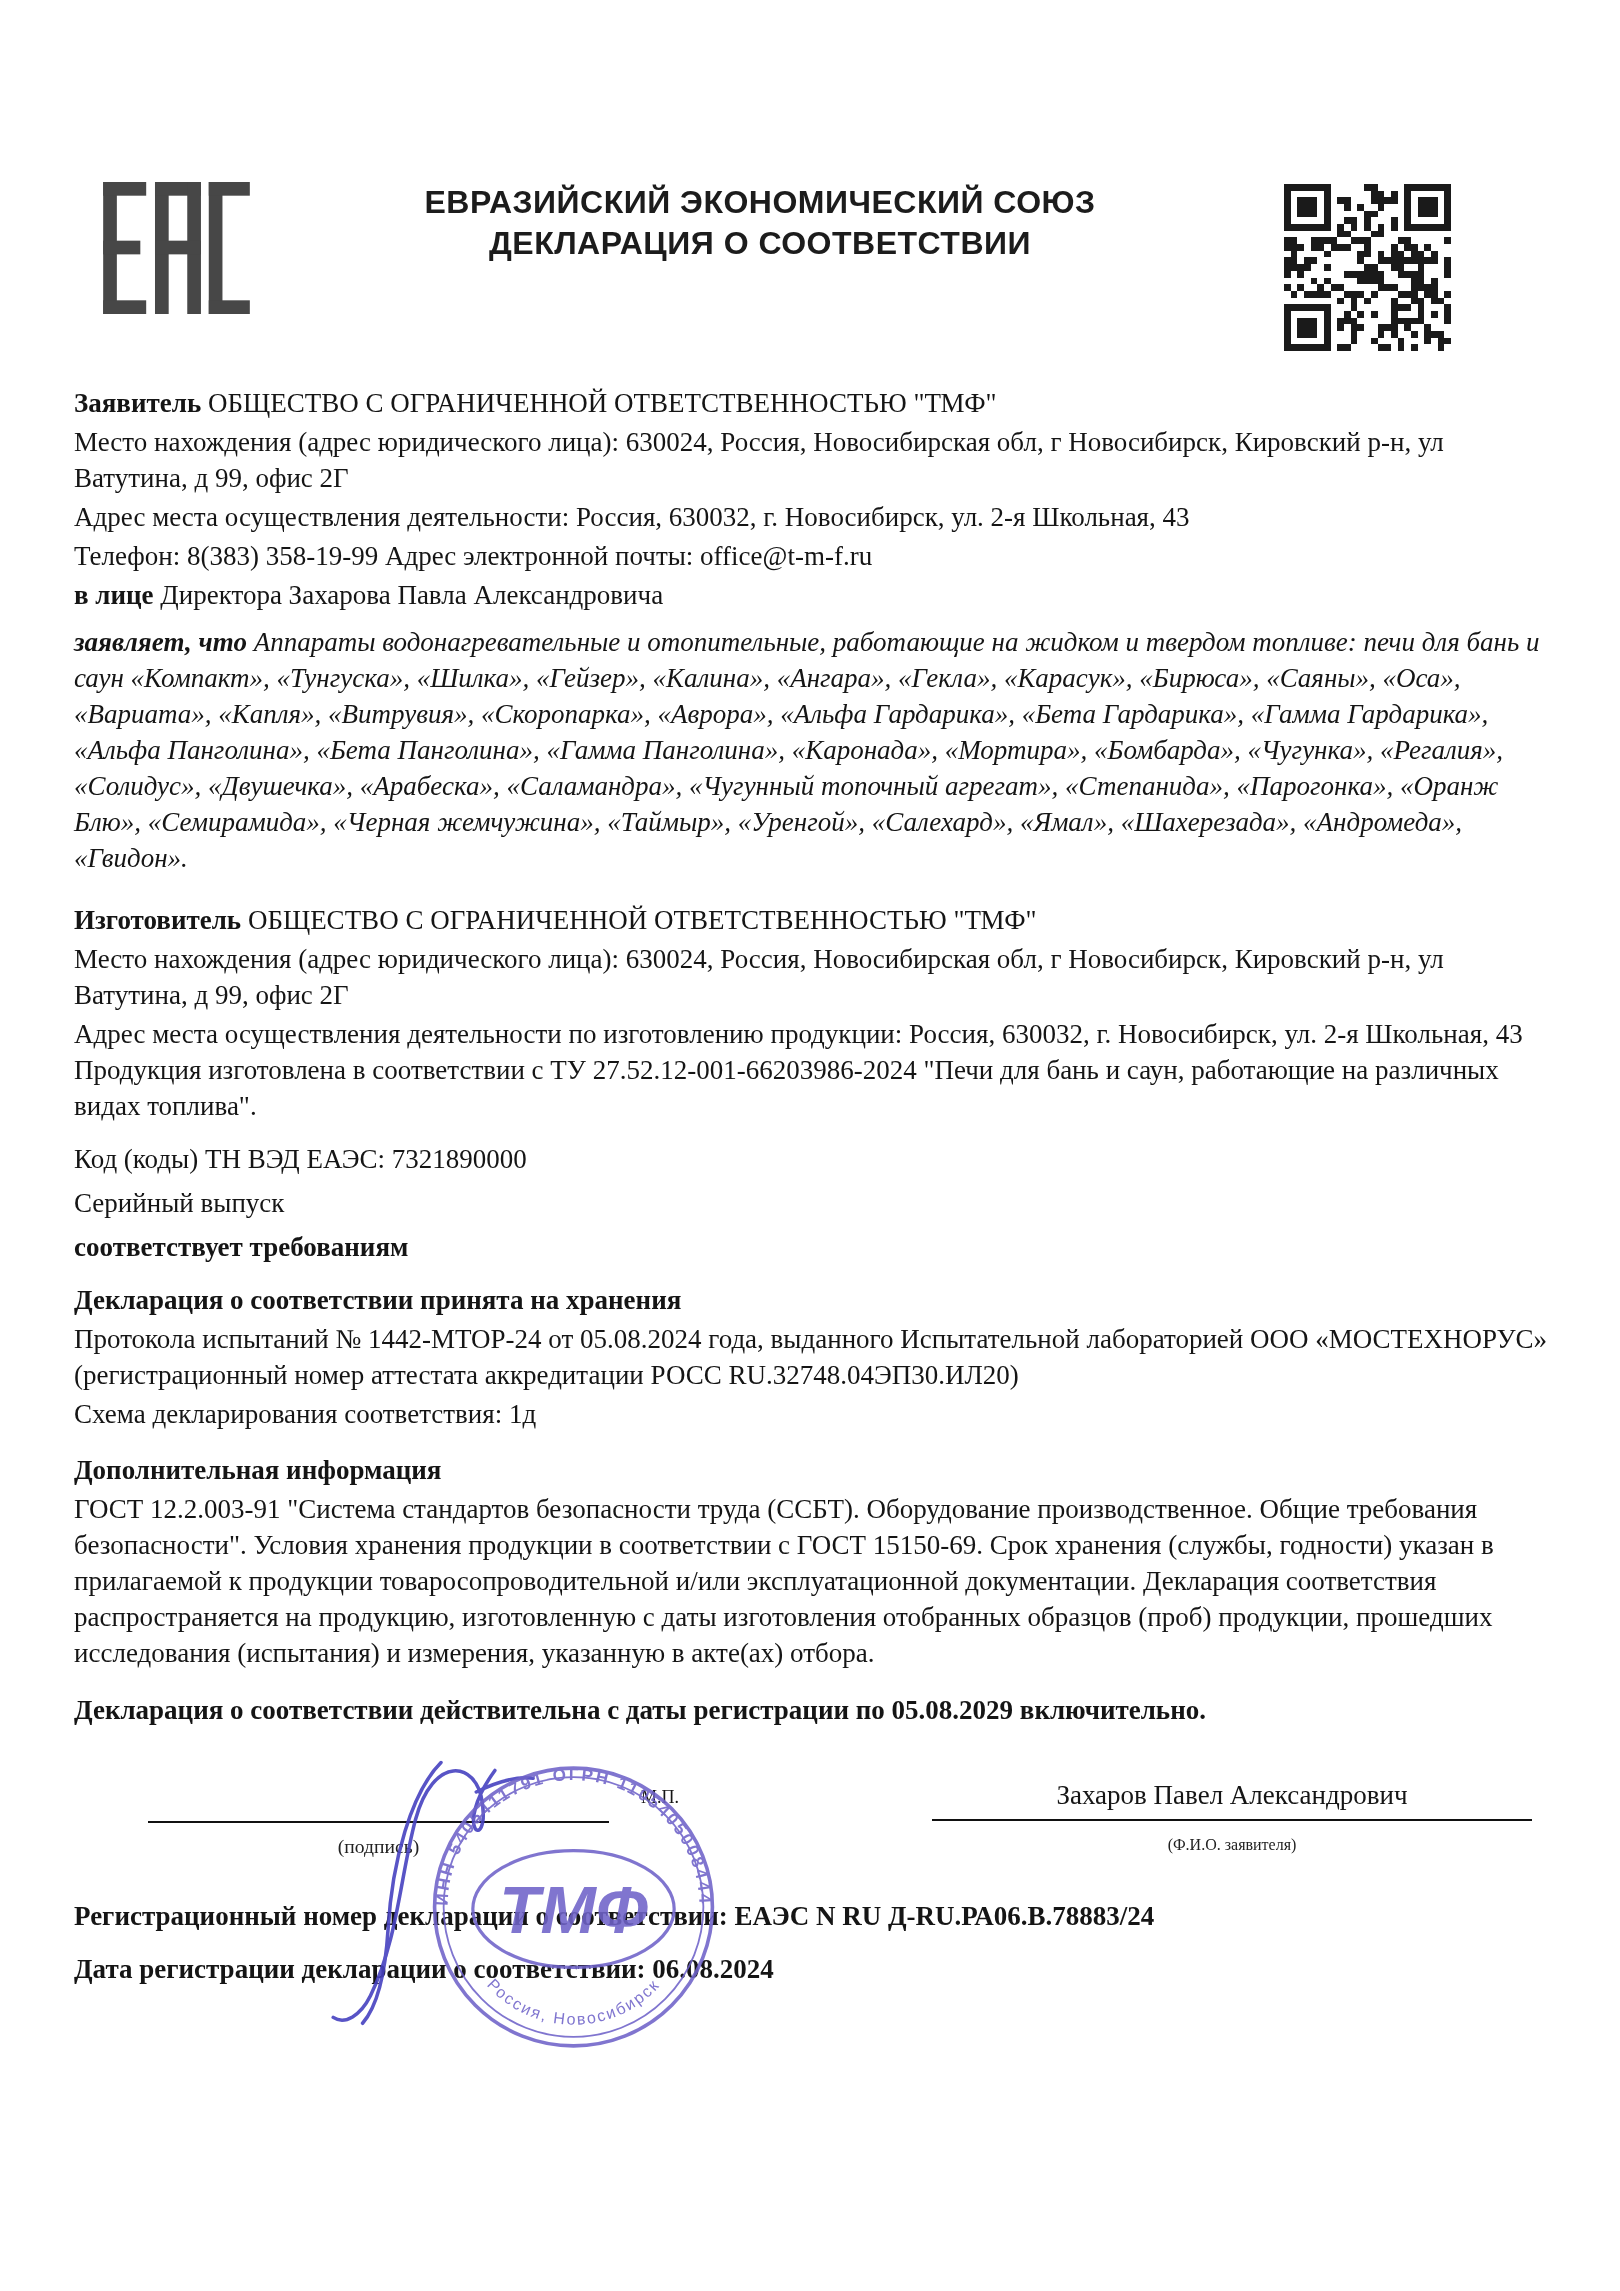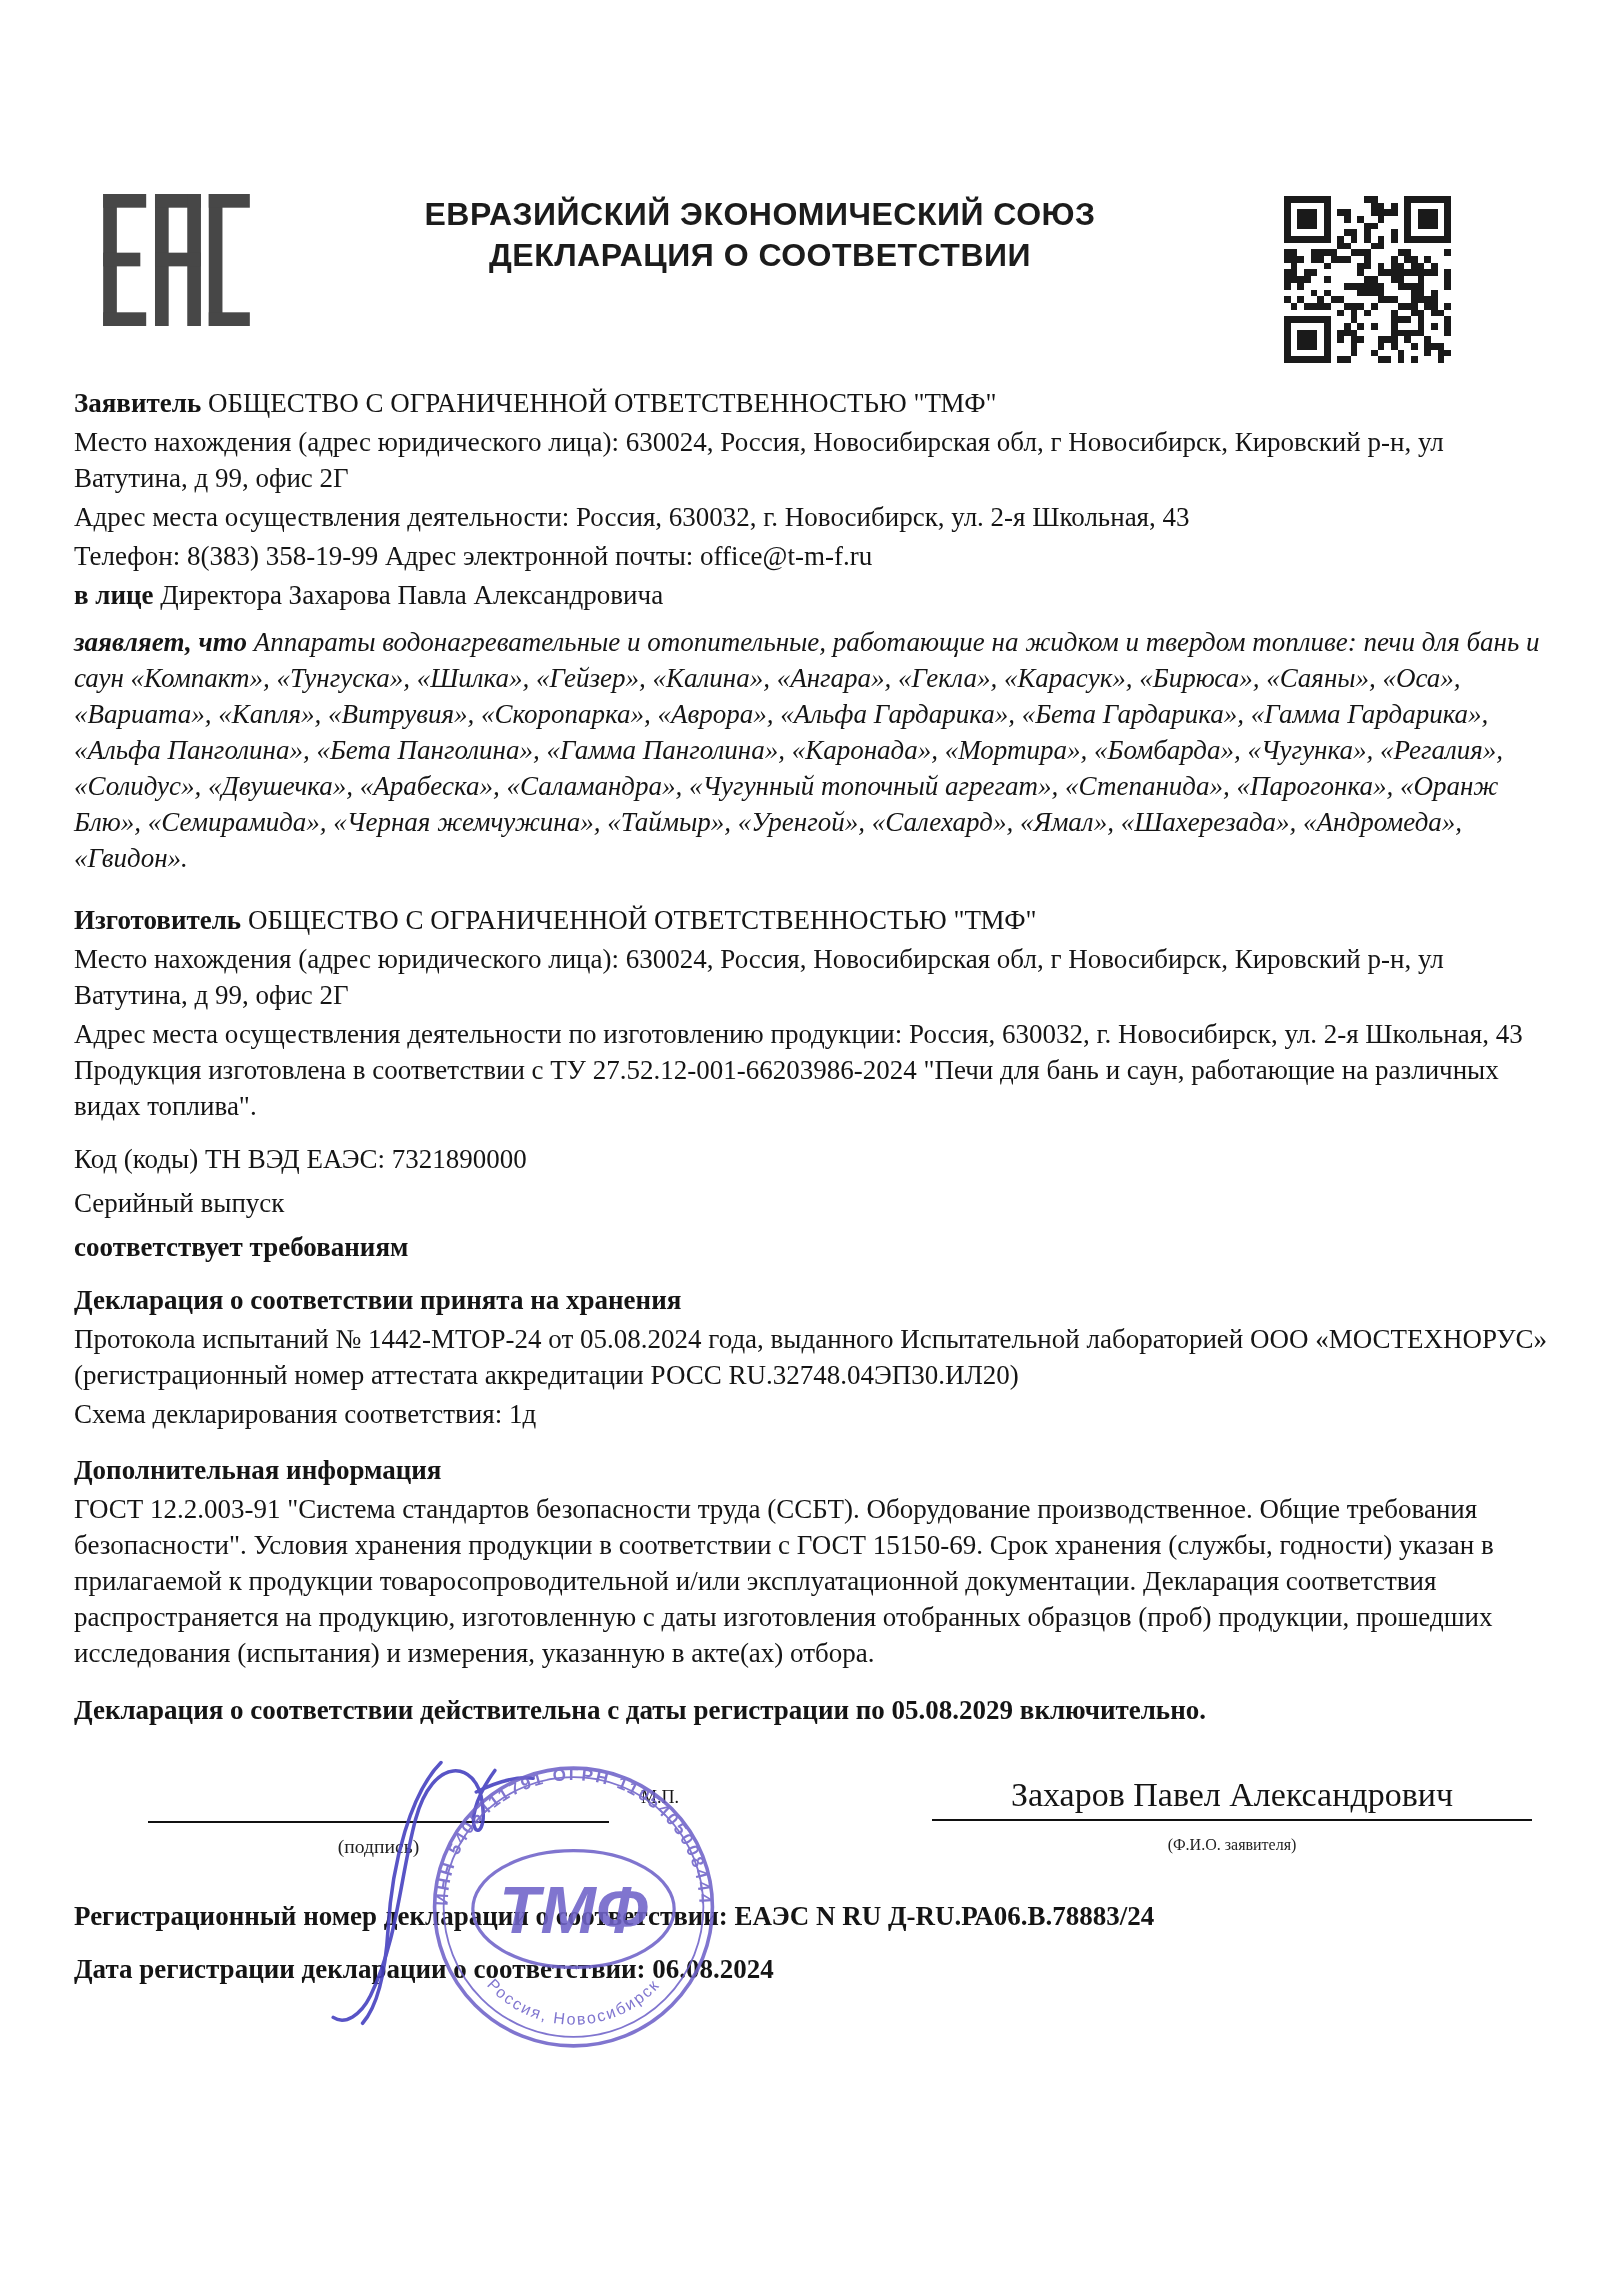--- a/index.html
+++ b/index.html
@@ -5,21 +5,21 @@
   html,body { margin:0; padding:0; background:#e8e8e8; }
   .page {
     position:relative;
     width:1620px; height:2292px;
     background:#ffffff;
     font-family:"Liberation Serif", serif;
     color:#151515;
     overflow:hidden;
   }
   
-  .header { position:absolute; left:103px; top:186px; right:74px; height:186px;padding-left:36px; }
+  .header { position:absolute; left:103px; top:174px; right:74px; height:186px;padding-left:36px; }
   .eac-logo { position:absolute; left:0; top:7.8px; width:147px; height:132px; opacity:.88; }
   .doc-title {
     position:absolute; left:260px; top:7.8px; width:794px;
     text-align:center;
     font-family:"Liberation Sans", sans-serif;
     font-weight:bold; font-size:32px; line-height:41px;
     color:#1c1c1c; letter-spacing:0.5px;
   }
   .qr { position:absolute; left:1181px; top:9.8px; width:167px; height:167px; }
   
@@ -37,21 +37,21 @@
   .mt26 { margin-top:25.5px !important; }
   
   .sig-row { position:relative; height:152px; margin-top:9.8px; }
   .sig-line { position:absolute; height:0; border-top:2.5px solid #111; }
   .sig-line.left  { left:74px;  top:83px; width:461px; }
   .sig-line.right { left:858px; top:81px; width:600px; }
   .sig-caption { position:absolute; font-size:19.6px; text-align:center; color:#222; }
   .cap-sign { left:74px; width:461px; top:91px; }
   .cap-fio  { left:858px; width:600px; top:89px; font-size:16px; }
   .mp-label { position:absolute; left:567px; top:41px; font-size:18px; }
-  .sig-name { position:absolute; left:858px; width:600px; top:39px; text-align:center; font-size:34px; }
+  .sig-name { position:absolute; left:858px; width:600px; top:39px; text-align:center; font-size:27px; }
   
   .stamp { position:absolute; left:412px; top:1756px; width:323px; height:302px; opacity:.88; pointer-events:none; }
   .stamp text { font-family:"Liberation Sans", sans-serif; }
   .ink { position:absolute; left:294px; top:1733px; width:294px; height:314px; opacity:.9; pointer-events:none; }
 </style>
 </head>
 <body>
 
 <div class="page">
 

